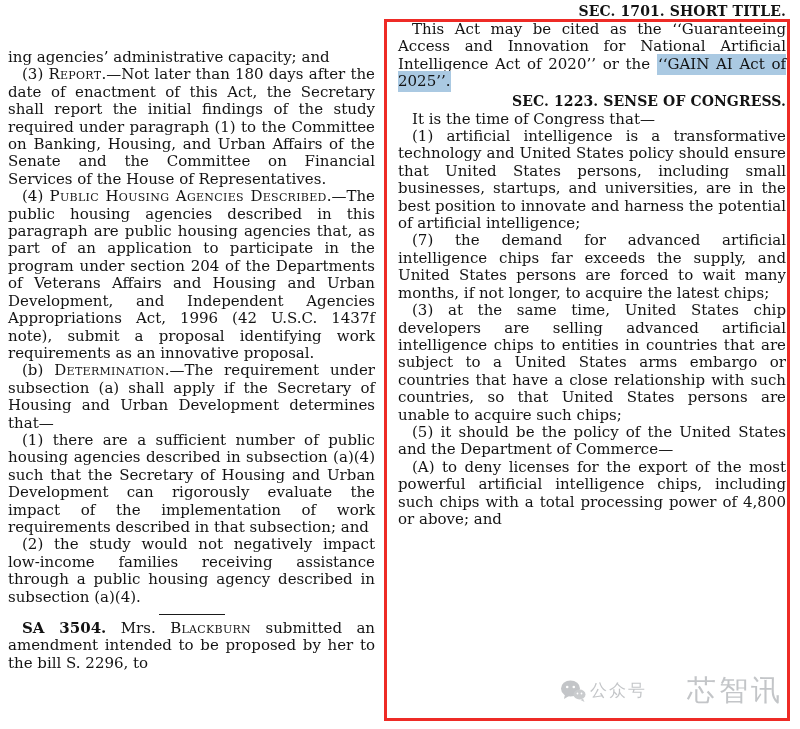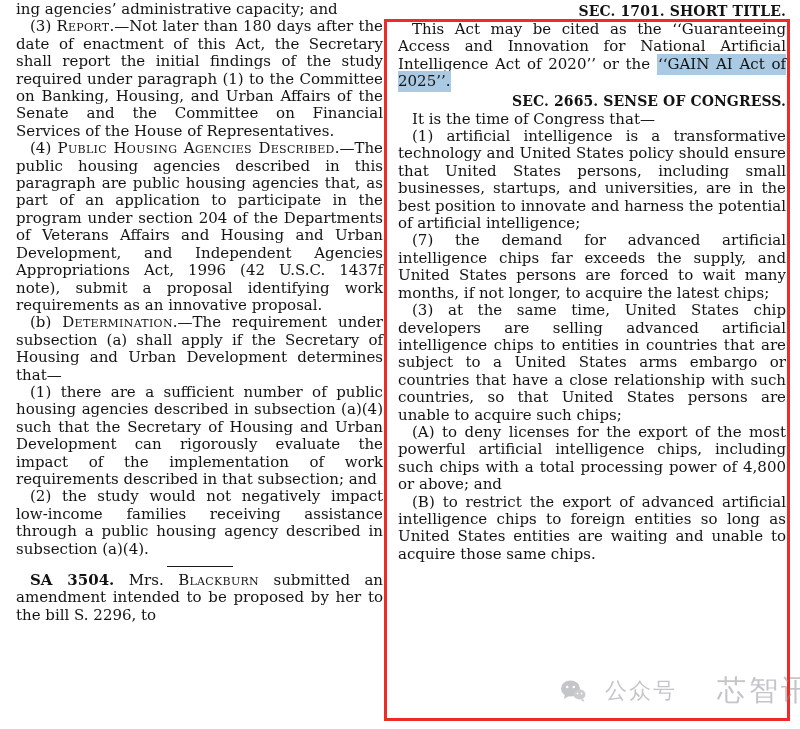--- a/index.html
+++ b/index.html
@@ -3,59 +3,59 @@
 <meta charset="utf-8">
 <style>
   html,body{margin:0;padding:0;}
   body{
     width:800px;height:729px;position:relative;overflow:hidden;
     background:#ffffff;color:#131313;
     font-family:"DejaVu Serif","Liberation Serif",serif;
     font-size:15px;line-height:17.4px;
   }
   .col{position:absolute;top:1px;}
-  .col-left{left:16px;width:367px;}
+  .col-left{left:8px;width:367px;margin-top:48px;}
   .col-right{left:398px;width:388px;}
   p{margin:0;text-indent:14px;text-align:justify;}
   p.cont{text-indent:0;}
   .sc{font-variant:small-caps;letter-spacing:.3px;}
   .b{font-weight:bold;}
   .sec-heading{font-weight:bold;font-size:14px;line-height:17px;margin:2px 0 1px;letter-spacing:.1px;text-align:right;}
   .divider{width:66px;border:0;border-top:1.6px solid #1a1a1a;margin:8px auto 5px;}
   .hl{background:#aac9e2;padding:1px 1px 2px 1px;}
   .red-box{position:absolute;left:384px;top:19px;width:400px;height:696px;border:3px solid #ee2b26;pointer-events:none;}
   .watermark{position:absolute;left:560px;top:679px;display:flex;align-items:center;color:#8d9196;opacity:.52;font-family:"DejaVu Sans","Liberation Sans",sans-serif;white-space:nowrap;}
   .watermark svg{display:block;}
-  .wm-1{font-size:22px;margin-left:19px;letter-spacing:2px;}
+  .wm-1{font-size:17px;margin-left:4px;letter-spacing:2px;}
   .wm-2{font-size:29px;margin-left:40px;letter-spacing:3px;}
 </style>
 </head>
 <body>
 
 <div class="col col-left">
   <p class="cont">ing agencies’ administrative capacity; and</p>
   <p><span>(3) </span><span class="sc">Report</span><span>.—Not later than 180 days after the date of enactment of this Act, the Secretary shall report the initial findings of the study required under paragraph (1) to the Committee on Banking, Housing, and Urban Affairs of the Senate and the Committee on Financial Services of the House of Representatives.</span></p>
   <p><span>(4) </span><span class="sc">Public Housing Agencies Described</span><span>.—The public housing agencies described in this paragraph are public housing agencies that, as part of an application to participate in the program under section 204 of the Departments of Veterans Affairs and Housing and Urban Development, and Independent Agencies Appropriations Act, 1996 (42 U.S.C. 1437f note), submit a proposal identifying work requirements as an innovative proposal.</span></p>
   <p><span>(b) </span><span class="sc">Determination</span><span>.—The requirement under subsection (a) shall apply if the Secretary of Housing and Urban Development determines that—</span></p>
   <p>(1) there are a sufficient number of public housing agencies described in subsection (a)(4) such that the Secretary of Housing and Urban Development can rigorously evaluate the impact of the implementation of work requirements described in that subsection; and</p>
   <p>(2) the study would not negatively impact low-income families receiving assistance through a public housing agency described in subsection (a)(4).</p>
   <hr class="divider">
   <p><span class="b">SA 3504.</span><span> Mrs. </span><span class="sc">Blackburn</span><span> submitted an amendment intended to be proposed by her to the bill S. 2296, to</span></p>
 </div>
 
 <div class="col col-right">
   <div class="sec-heading">SEC. 1701. SHORT TITLE.</div>
   <p><span>This Act may be cited as the ‘‘Guaranteeing Access and Innovation for National Artificial Intelligence Act of 2020’’ or the </span><span class="hl">‘‘GAIN AI Act of 2025’’.</span></p>
-  <div class="sec-heading">SEC. 2665. SENSE OF CONGRESS.</div>
+  <div class="sec-heading">SEC. 1223. SENSE OF CONGRESS.</div>
   <p>It is the time of Congress that—</p>
   <p>(1) artificial intelligence is a transformative technology and United States policy should ensure that United States persons, including small businesses, startups, and universities, are in the best position to innovate and harness the potential of artificial intelligence;</p>
   <p>(7) the demand for advanced artificial intelligence chips far exceeds the supply, and United States persons are forced to wait many months, if not longer, to acquire the latest chips;</p>
   <p>(3) at the same time, United States chip developers are selling advanced artificial intelligence chips to entities in countries that are subject to a United States arms embargo or countries that have a close relationship with such countries, so that United States persons are unable to acquire such chips;</p>
+  <p>(5) it should be the policy of the United States and the Department of Commerce—</p>
   <p>(A) to deny licenses for the export of the most powerful artificial intelligence chips, including such chips with a total processing power of 4,800 or above; and</p>
-  <p>(B) to restrict the export of advanced artificial intelligence chips to foreign entities so long as United States entities are waiting and unable to acquire those same chips.</p>
 </div>
 
 <div class="red-box"></div>
 
 <div class="watermark">
   <span>
     <svg width="26" height="24" viewBox="0 0 26 24" fill="none" xmlns="http://www.w3.org/2000/svg">
       <ellipse cx="10.5" cy="9.5" rx="9.5" ry="8" fill="#8d9196"></ellipse>
       <path d="M5 15 L4 20 L9 17 Z" fill="#8d9196"></path>
       <circle cx="7.2" cy="8" r="1.3" fill="#ffffff"></circle>

